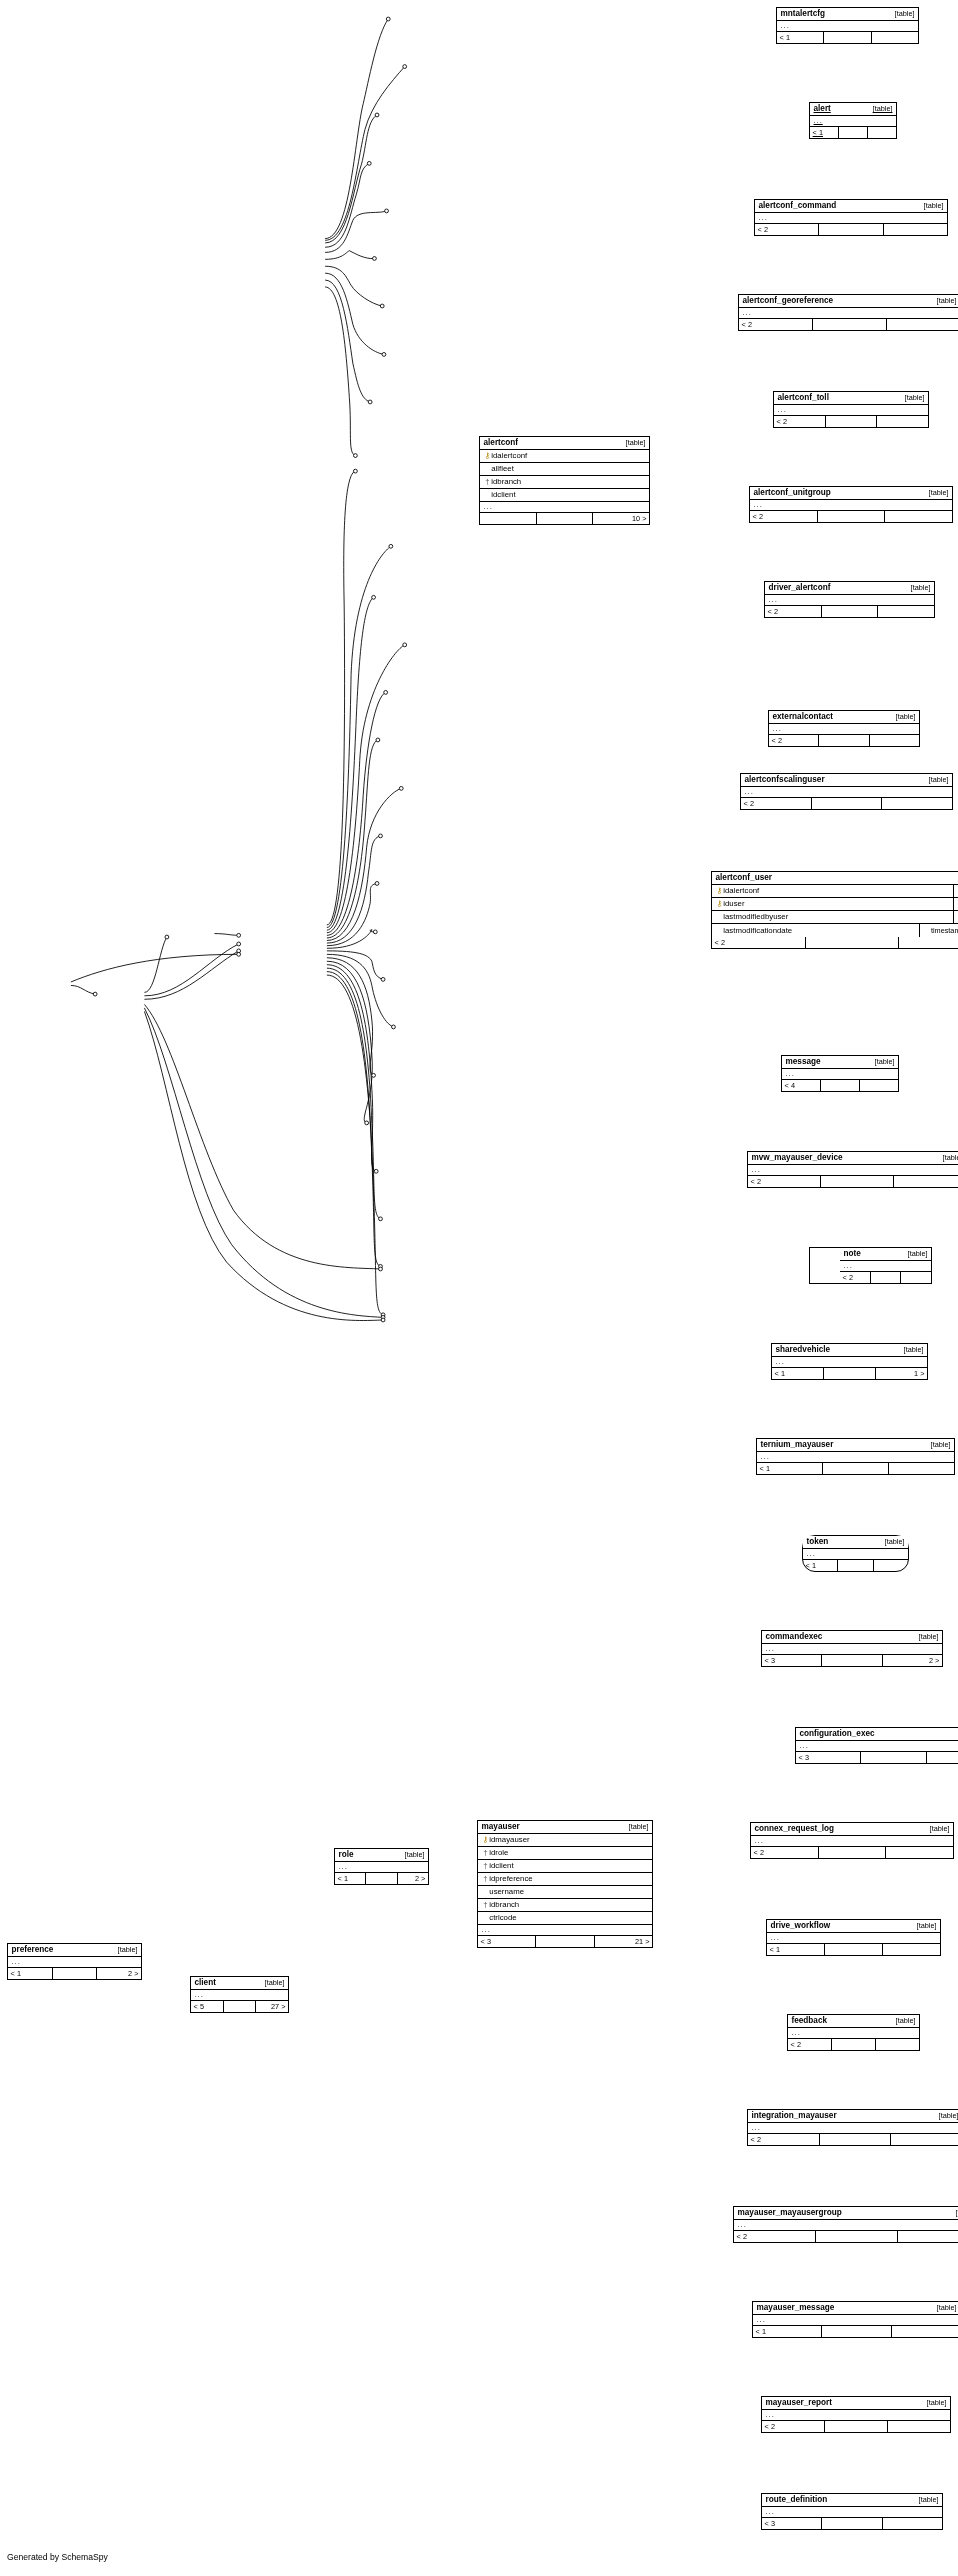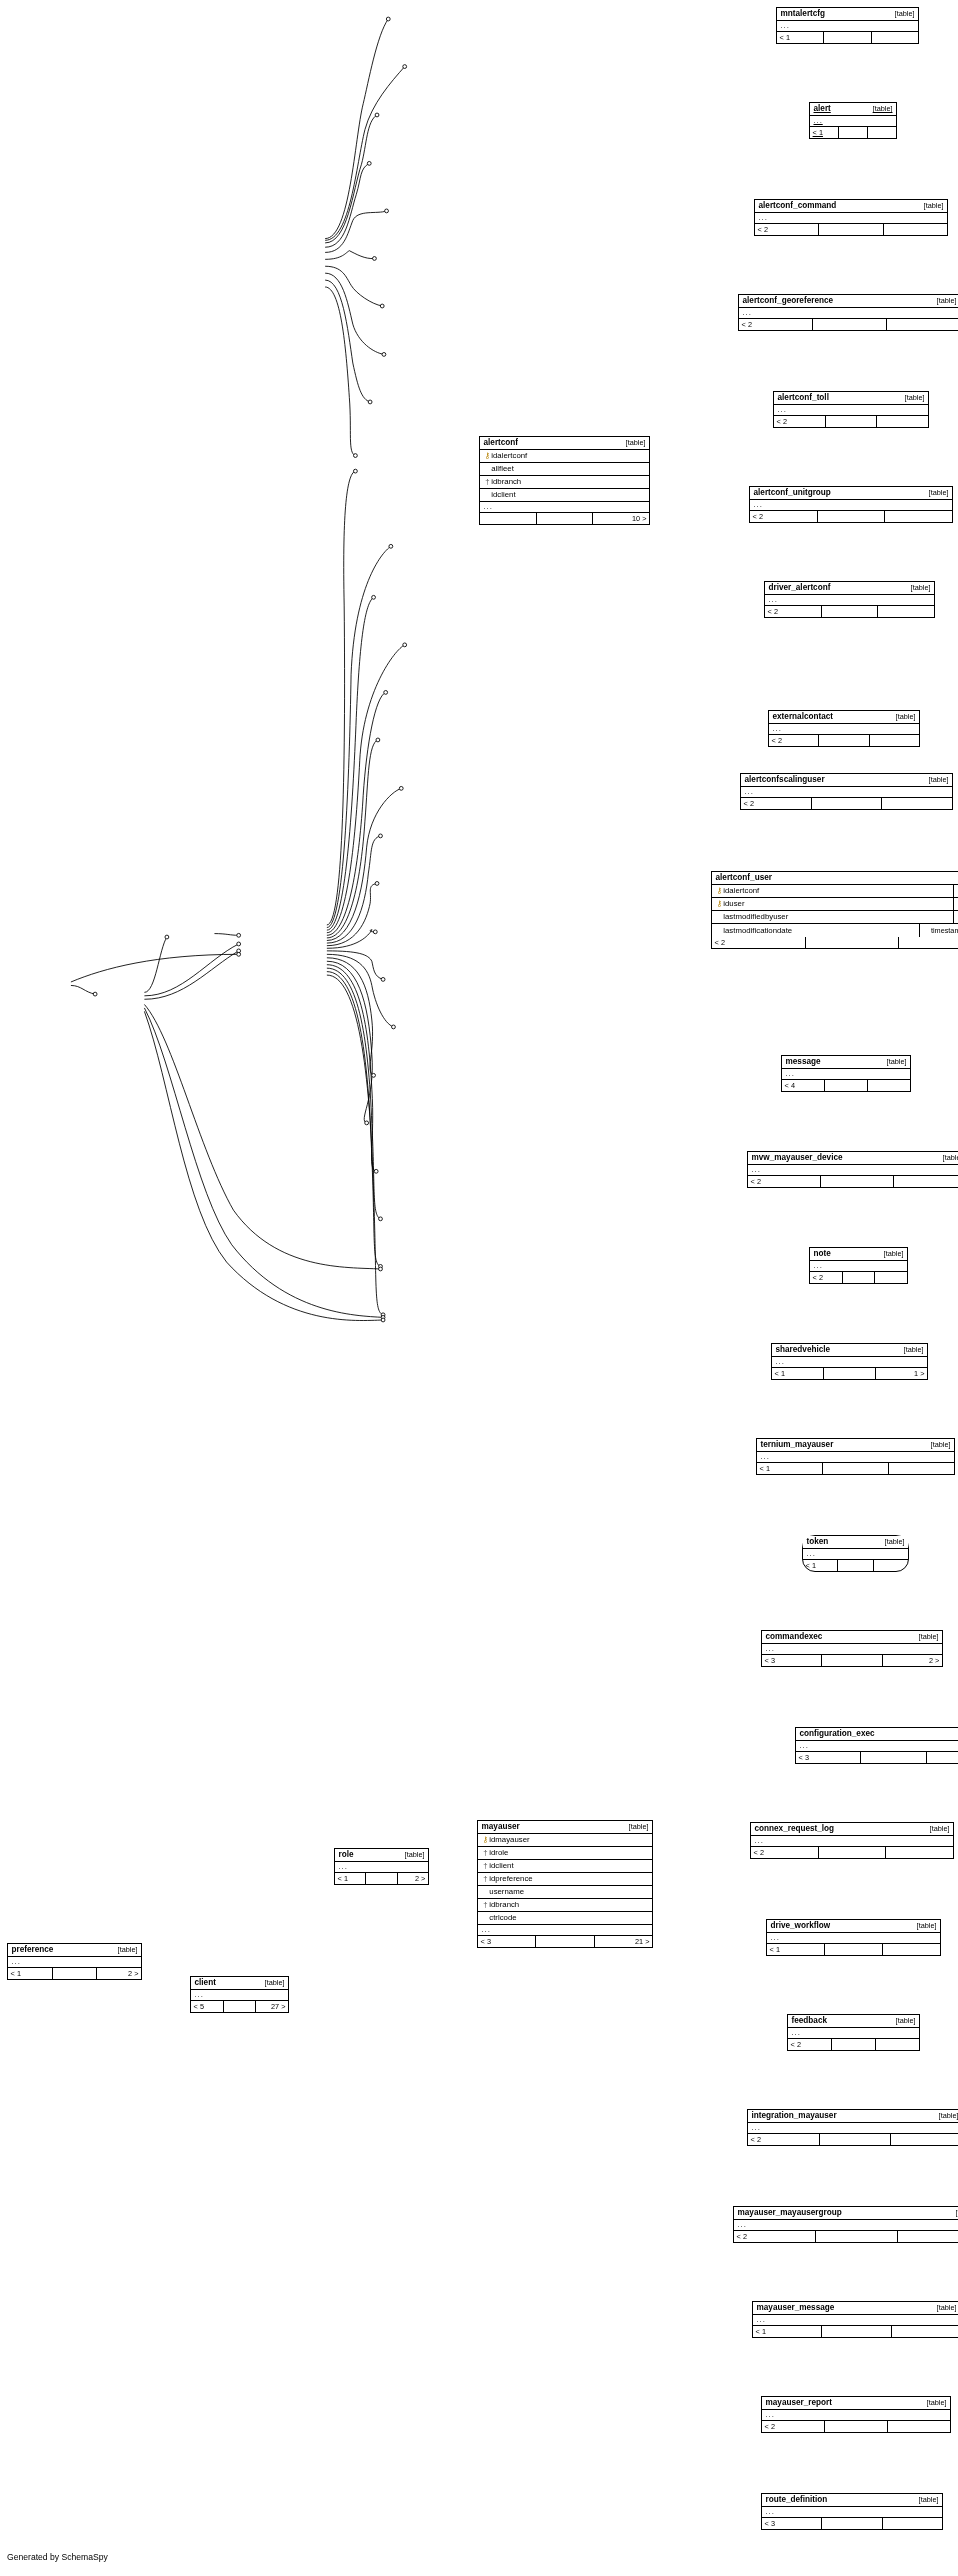--- a/index.html
+++ b/index.html
@@ -421,21 +421,21 @@
           <span class="type-sep"></span>
           <span class="col-type">timestamptz[35,6]</span>
         </div>
       </div>
       <div class="footer-row">
         <div class="footer-cell left">&lt; 2</div>
         <div class="footer-cell left"></div>
         <div class="footer-cell right">0 &gt;</div>
       </div>
     </div>
-    <div class="table-node" style="left: 781px; top: 1055px; width: 130px;">
+    <div class="table-node" style="left: 781px; top: 1055px; width: 118px;">
       <div class="tbl-header">
         <span class="tbl-name">message</span>
         <span class="tbl-kind">[table]</span>
       </div>
       <div class="tbl-rows">
         <div class="ellipsis-row">...</div>
       </div>
       <div class="footer-row">
         <div class="footer-cell left">&lt; 4</div>
         <div class="footer-cell left"></div>
@@ -449,21 +449,21 @@
       </div>
       <div class="tbl-rows">
         <div class="ellipsis-row">...</div>
       </div>
       <div class="footer-row">
         <div class="footer-cell left">&lt; 2</div>
         <div class="footer-cell left"></div>
         <div class="footer-cell right"></div>
       </div>
     </div>
-    <div class="table-node" style="left: 809px; top: 1247px; width: 99px;">
+    <div class="table-node" style="left: 809px; top: 1247px; width: 123px; padding-left: 30px;">
       <div class="tbl-header">
         <span class="tbl-name">note</span>
         <span class="tbl-kind">[table]</span>
       </div>
       <div class="tbl-rows">
         <div class="ellipsis-row">...</div>
       </div>
       <div class="footer-row">
         <div class="footer-cell left">&lt; 2</div>
         <div class="footer-cell left"></div>

